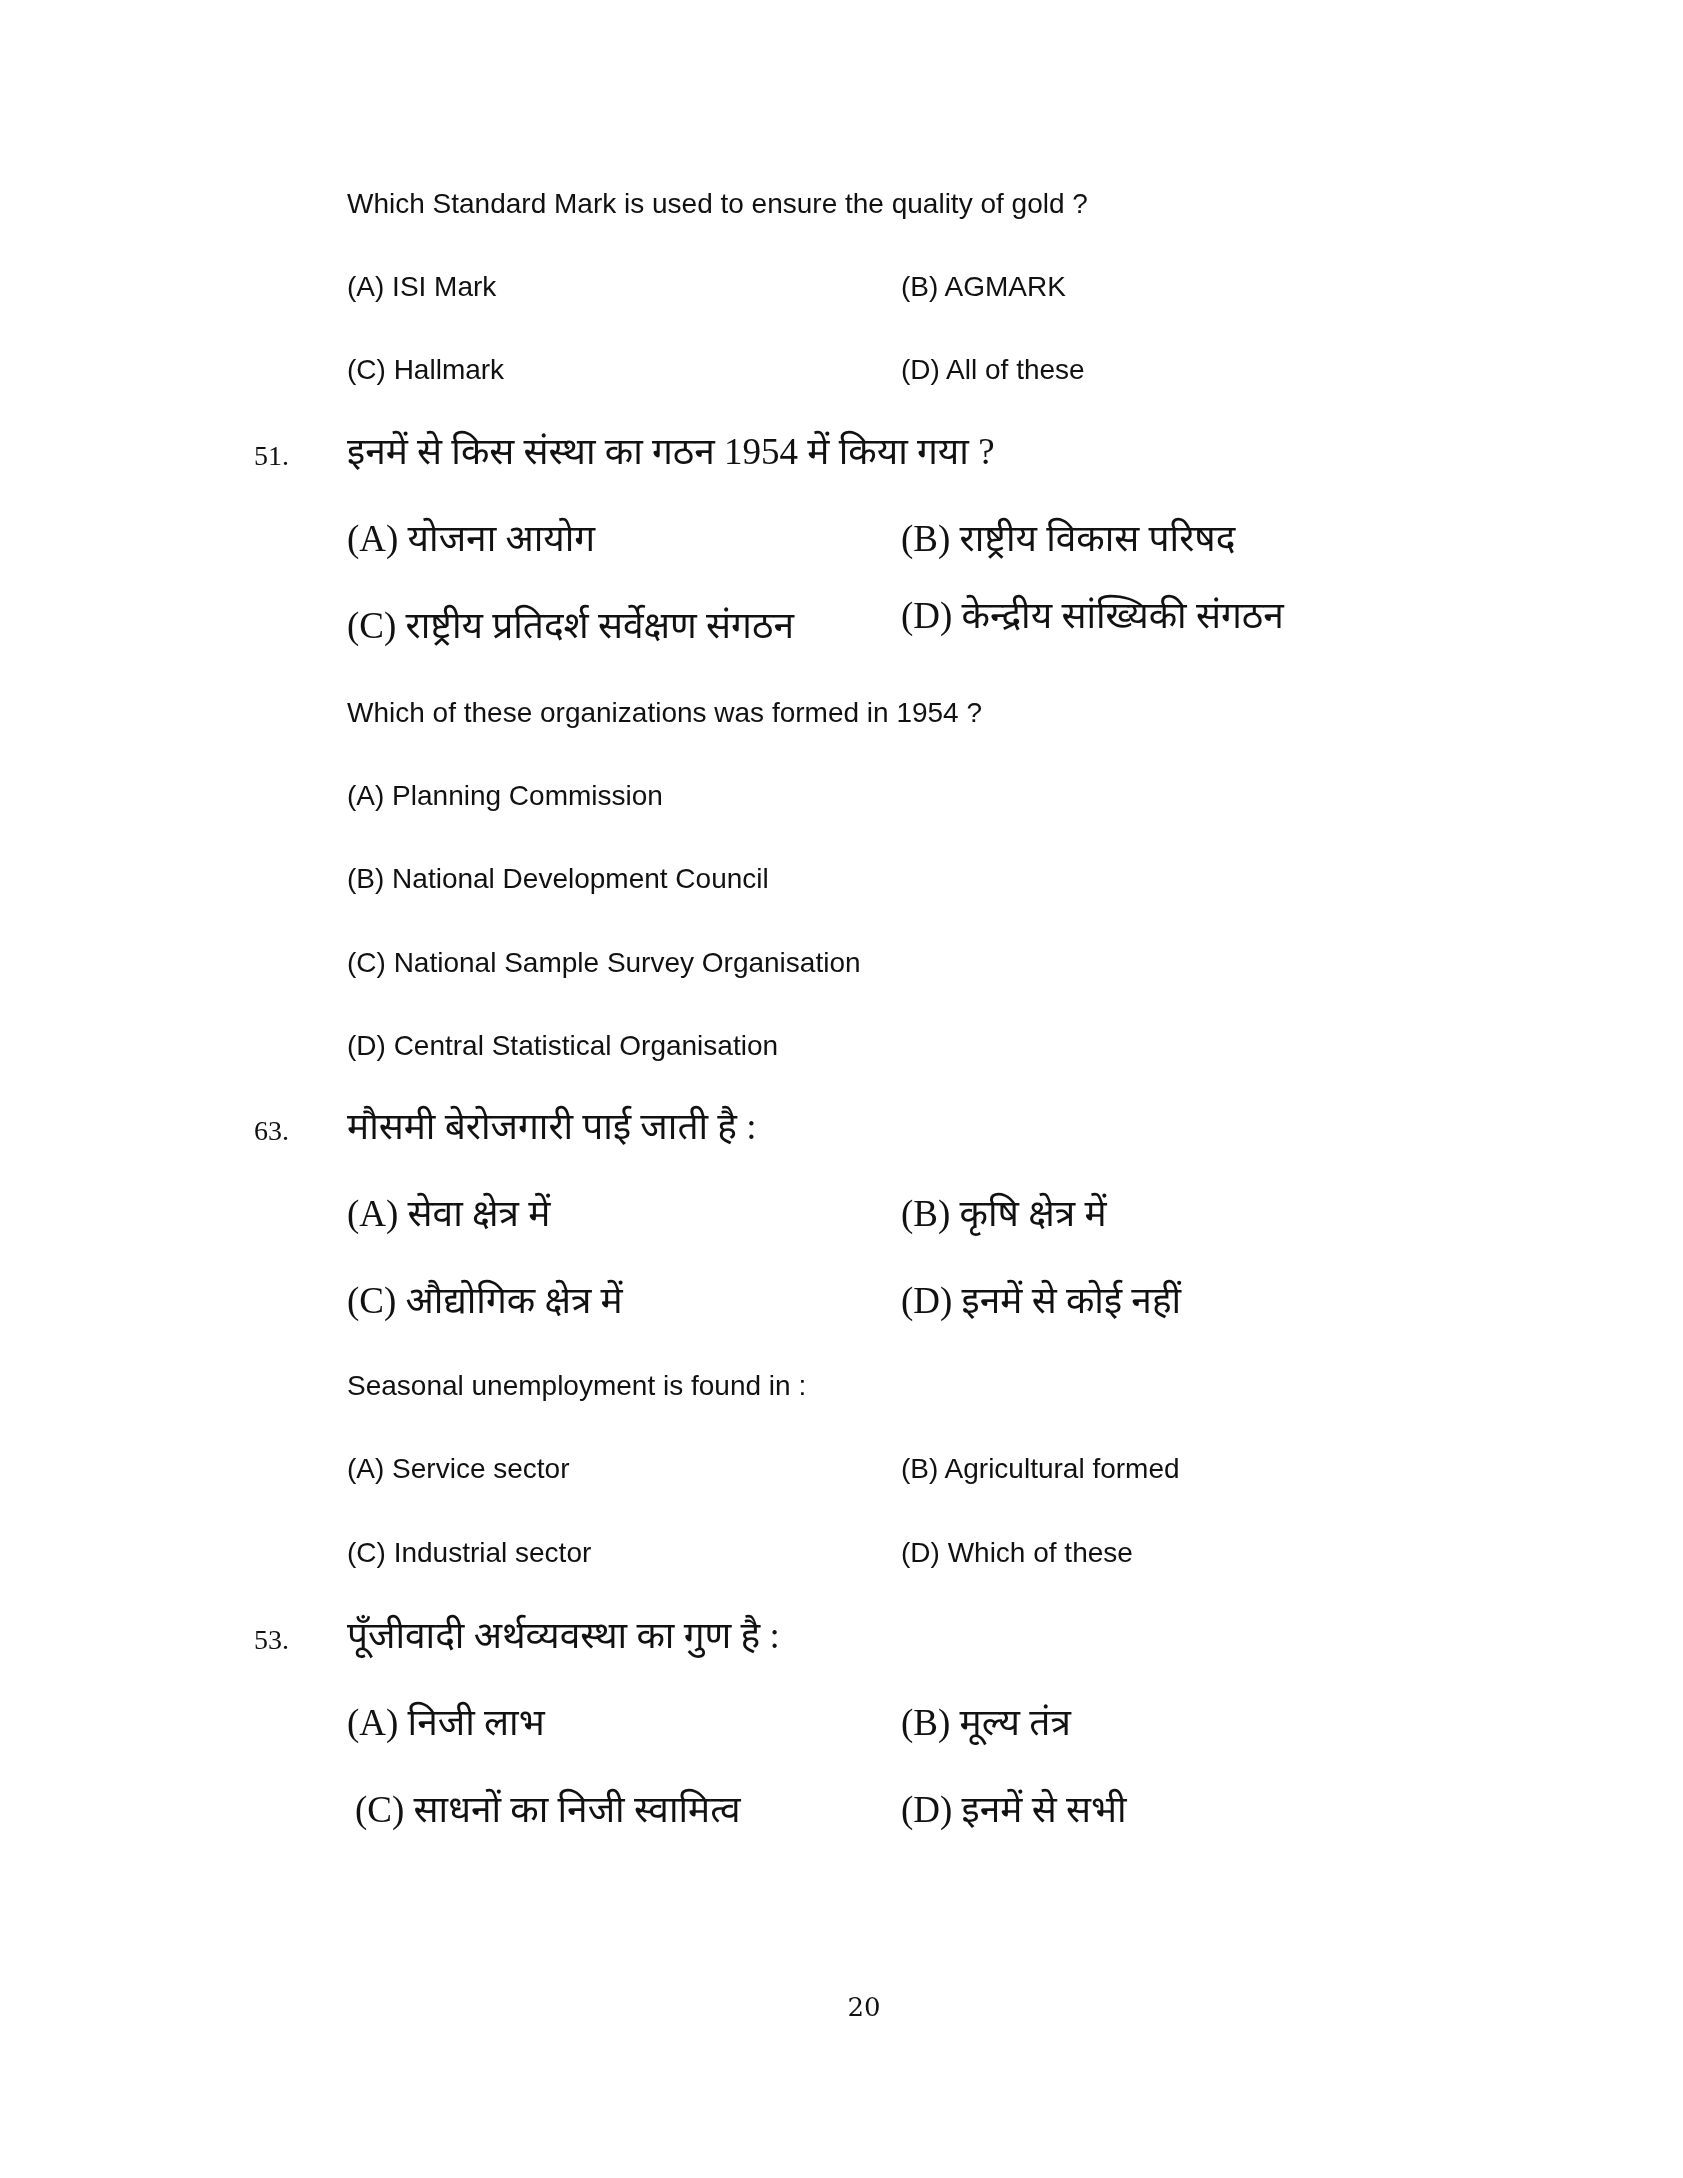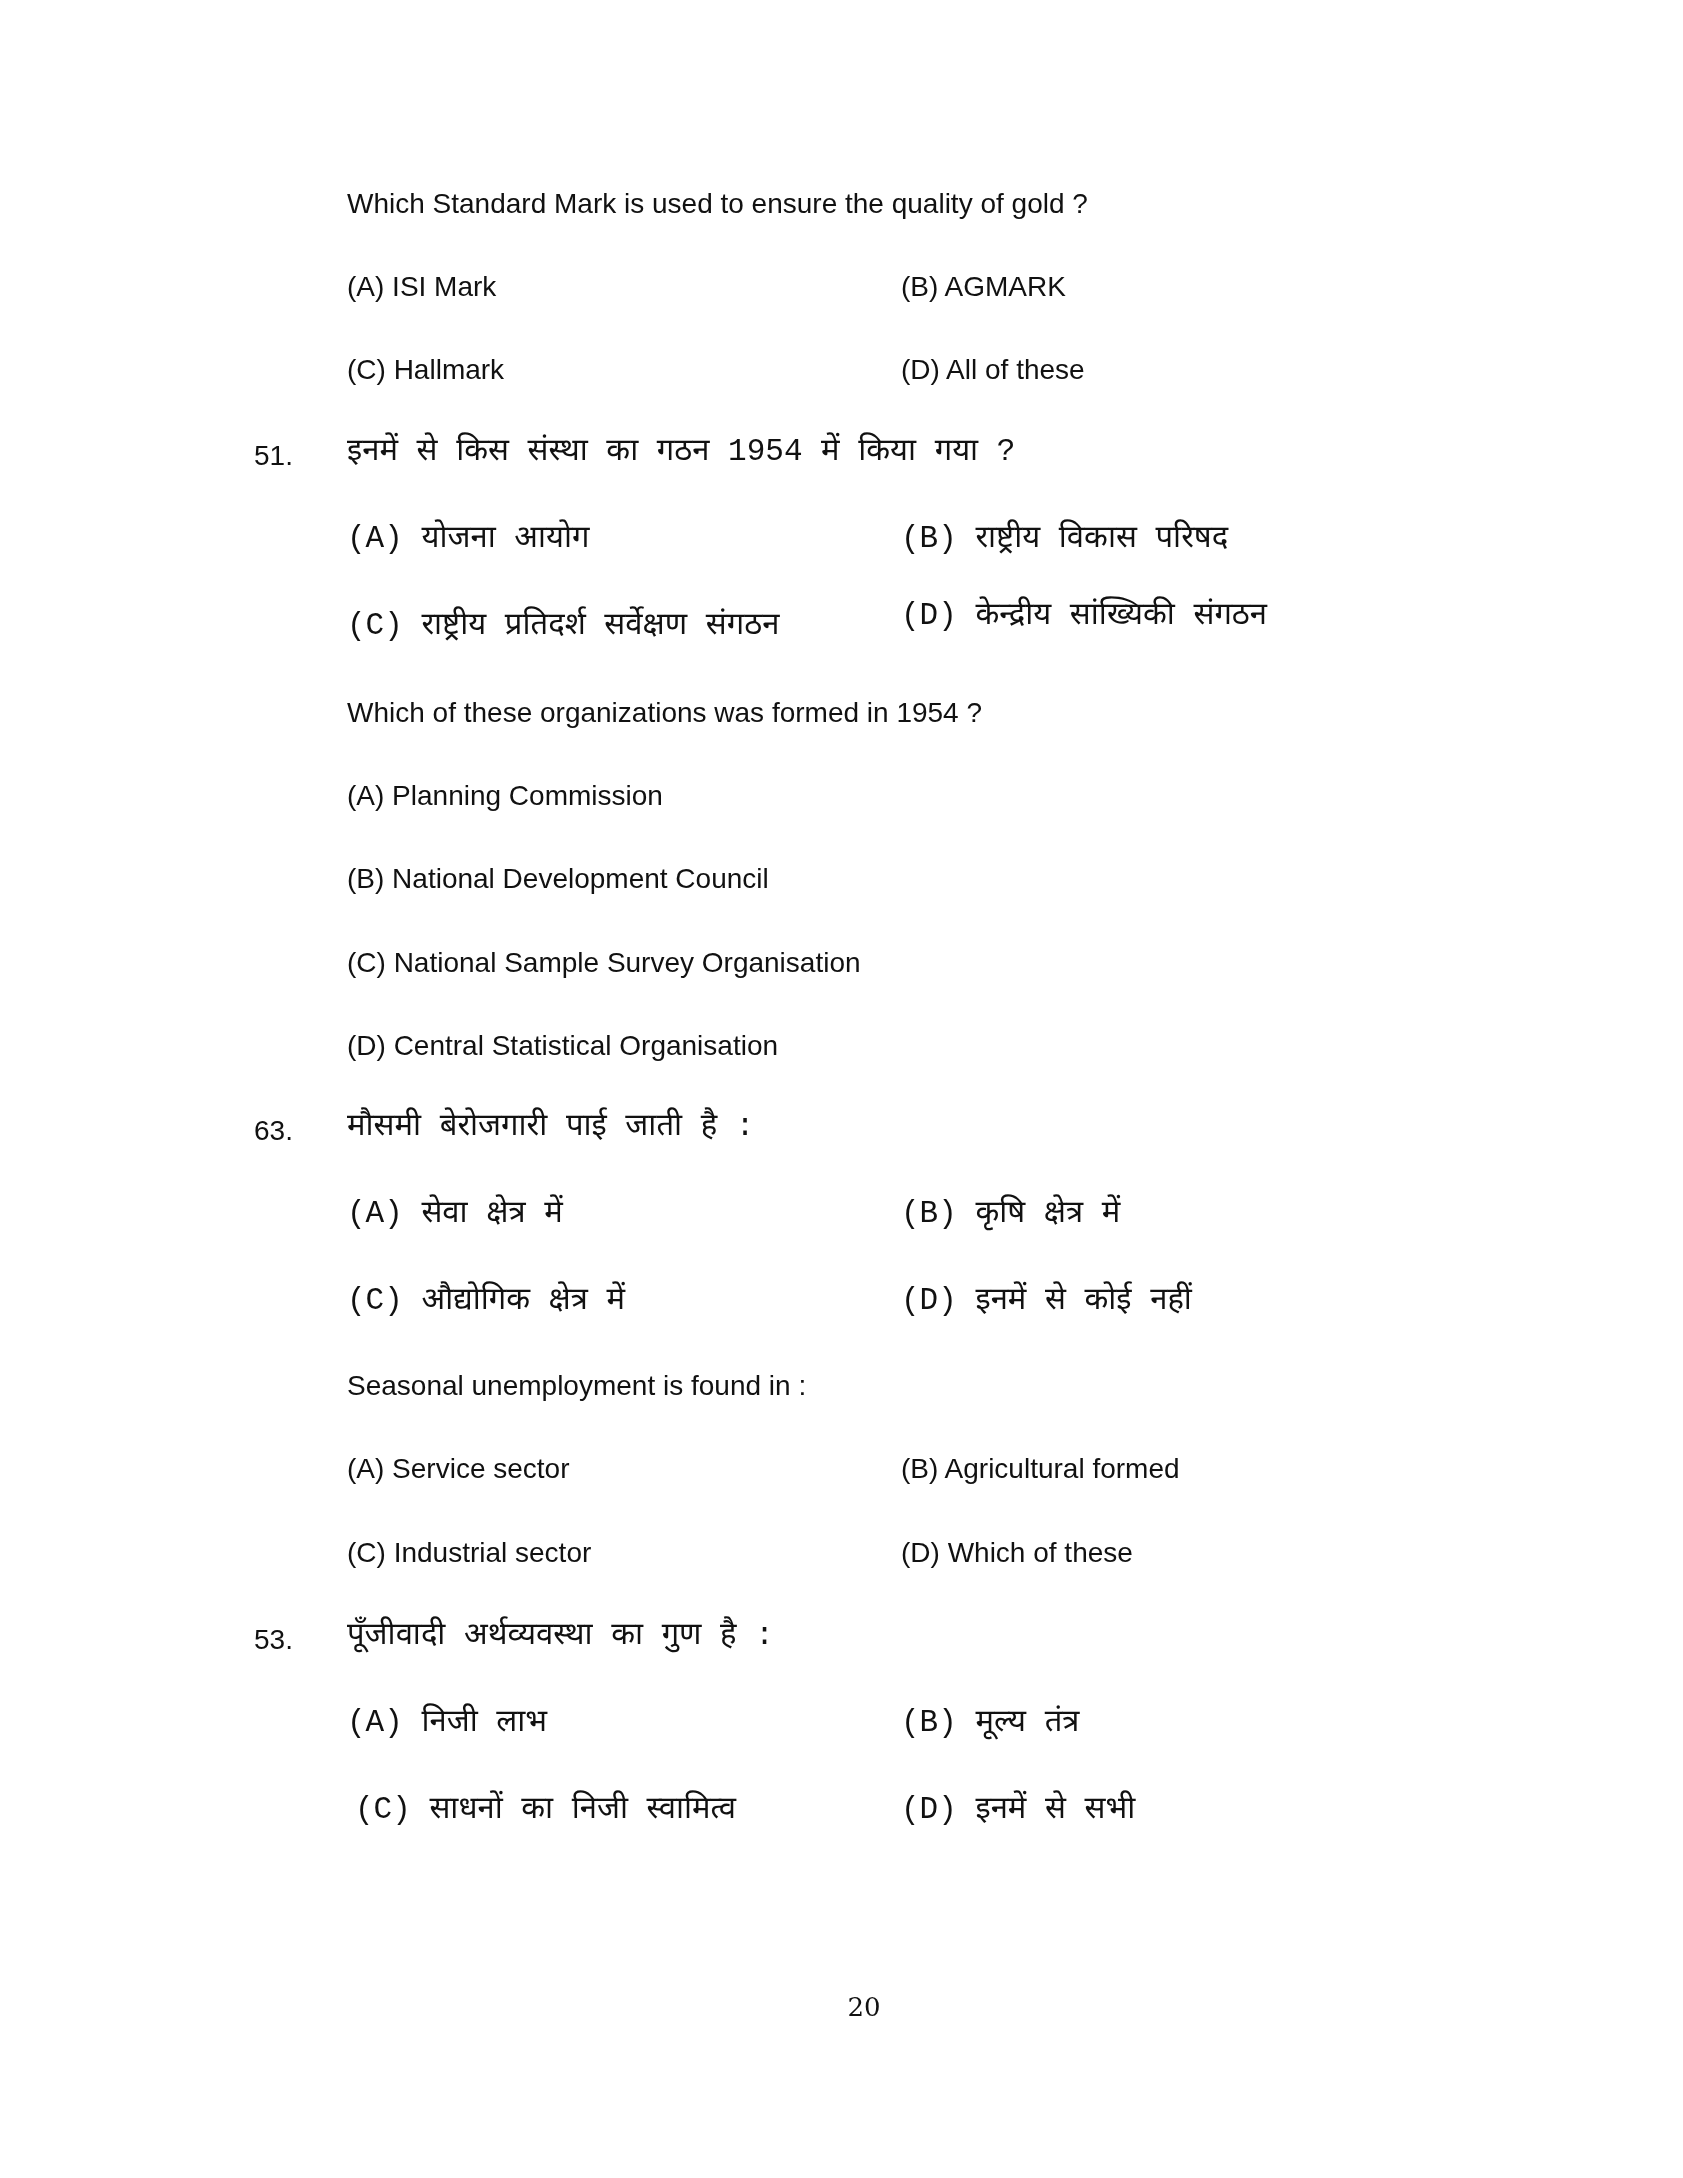--- a/index.html
+++ b/index.html
@@ -1,19 +1,19 @@
 <!DOCTYPE html>
 <html><head>
 <meta charset="utf-8">
 <style>
   html,body{margin:0;padding:0;background:#fff;}
   body{width:1683px;height:2178px;position:relative;overflow:hidden;font-family:"Liberation Sans","DejaVu Sans",sans-serif;color:#111;}
   .line{position:absolute;font-size:28px;line-height:40px;white-space:nowrap;}
-  .hi{font-family:Liberation Mono, monospace;font-size:31px;}
-  .num{position:absolute;left:254px;font-size:28px;line-height:40px;}
+  .hi{font-family:Liberation Serif, serif;font-size:37px;}
+  .num{position:absolute;left:254px;font-size:28px;line-height:40px;font-family:Liberation Serif, serif;}
   .pg{position:absolute;left:0;width:1728px;text-align:center;top:1992px;font-size:26px;font-family:"DejaVu Serif",serif;}
 </style>
 </head>
 <body>
 
 <div>
   <div class="line" style="left:347px;top:184px">Which Standard Mark is used to ensure the quality of gold ?</div>
   <div class="line" style="left:347px;top:267px">(A) ISI Mark</div>
   <div class="line" style="left:901px;top:267px">(B) AGMARK</div>
   <div class="line" style="left:347px;top:350px">(C) Hallmark</div>

